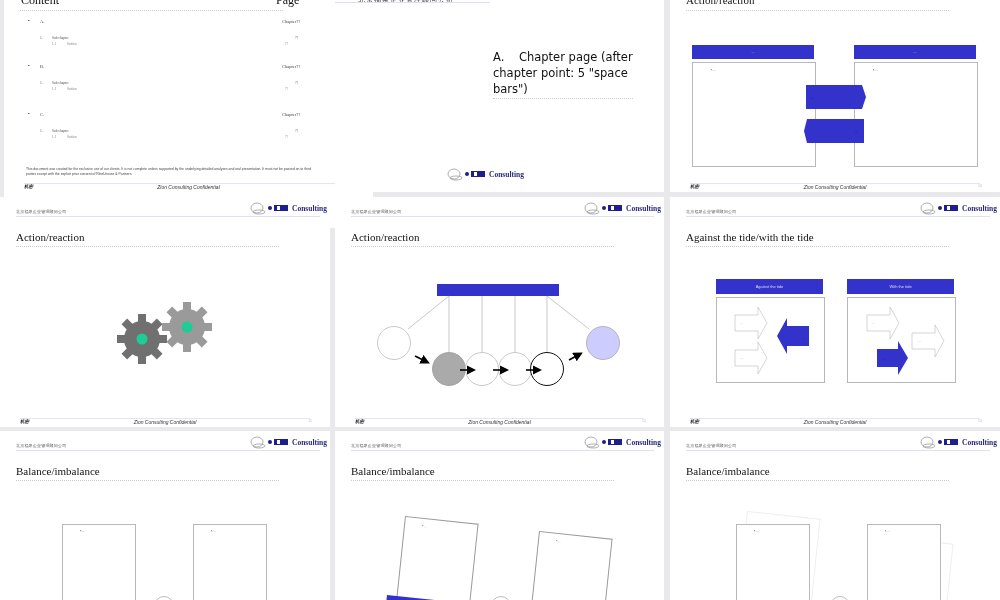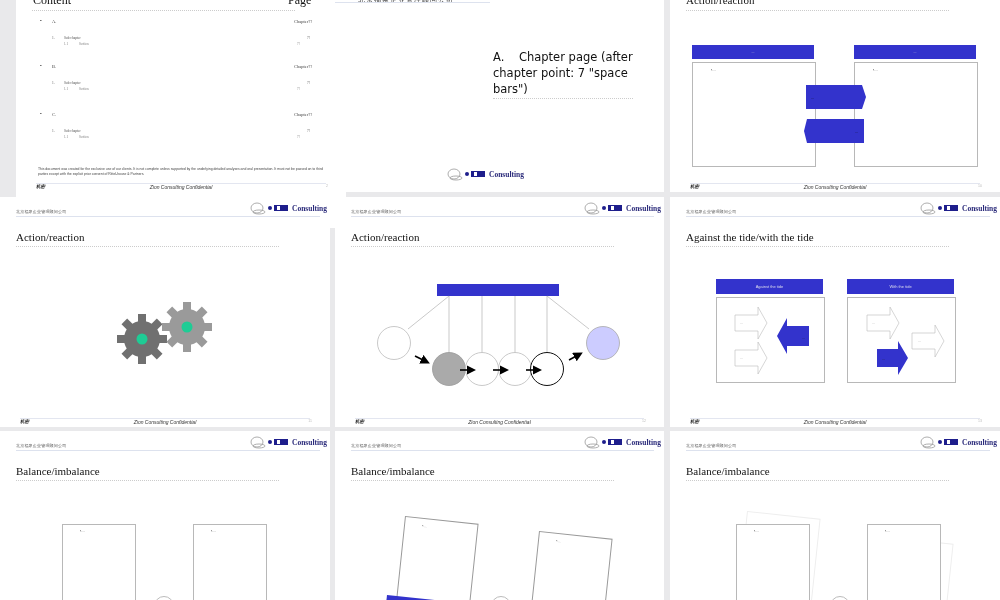--- a/index.html
+++ b/index.html
@@ -19,21 +19,21 @@
   .foot-l{position:absolute;left:20px;font-family:"Liberation Sans",sans-serif;font-size:4.5px;font-weight:bold;font-style:italic;color:#222;}
   .foot-c{position:absolute;left:0;right:0;text-align:center;font-family:"Liberation Sans",sans-serif;font-size:5px;font-style:italic;color:#333;}
   .foot-n{position:absolute;right:18px;font-family:"Liberation Sans",sans-serif;font-size:3.5px;color:#bbb;}
   .blue{background:#3333cc;}
   .tiny{font-family:"Liberation Sans",sans-serif;font-size:3.5px;color:#666;}
   .box{position:absolute;border:1px solid #b8b8b8;background:#fff;}
 </style>
 </head>
 <body>
 
-<div class="slide" style="left:16px;top:0;width:330px;height:228px;">
+<div class="slide" style="left:4px;top:0;width:330px;height:228px;padding-left:39px;">
   <div style="position:absolute;left:17px;top:-7px;font-size:12px;color:#111;">Content</div>
   <div style="position:absolute;left:272px;top:-7px;font-size:12px;color:#111;">Page</div>
   <div class="title-line" style="top:10px;"></div>
 
   <div>
     <span style="position:absolute;left:24px;top:18px;font-size:5px;">•</span>
     <span style="position:absolute;left:36px;top:19px;font-size:4.5px;color:#444;">A.</span>
     <span style="position:absolute;left:278px;top:19px;font-size:4.5px;color:#444;">Chapter??</span>
     <span style="position:absolute;left:36px;top:36px;font-size:3.5px;color:#555;">1.</span>
     <span style="position:absolute;left:48px;top:36px;font-size:3.5px;color:#555;">Sub chapter</span>
@@ -70,21 +70,21 @@
   <div style="position:absolute;left:22px;top:167px;width:290px;font-family:'Liberation Sans',sans-serif;font-size:3.4px;line-height:4.5px;color:#444;">This document was created for the exclusive use of our clients. It is not complete unless supported by the underlying detailed analyses and oral presentation. It must not be passed on to third parties except with the explicit prior consent of Rittel-house &amp; Partners.</div>
   <div class="foot-line" style="top:183px;"></div>
   <div class="foot-l" style="top:184px;">机密</div>
   <div class="foot-c" style="top:184px;">Zion Consulting Confidential</div>
   <div class="foot-n" style="top:184px;">2</div>
 </div>
 
 <div class="slide" style="left:335px;top:0;width:329px;height:192px;">
   <div style="position:absolute;left:23px;top:-5px;font-family:'Liberation Sans',sans-serif;font-size:7px;color:#333;letter-spacing:1px;">北京福泉企业管理顾问公司</div>
   <div style="position:absolute;left:0;top:2px;width:155px;height:1px;background:#dde2ee;"></div>
-  <div style="position:absolute;left:158px;top:49px;width:150px;font-family:'DejaVu Sans',sans-serif;font-size:11.5px;line-height:16px;color:#111;white-space:pre-wrap;">A.    Chapter page (after chapter point: 7 "space bars")</div>
+  <div style="position:absolute;left:158px;top:49px;width:150px;font-family:'DejaVu Sans',sans-serif;font-size:11.5px;line-height:16px;color:#111;white-space:pre-wrap;">A.    Chapter page (after chapter point: 5 "space bars")</div>
   <div style="position:absolute;left:158px;top:98px;width:140px;border-top:1px dotted #ccc;"></div>
   <div class="logo" style="top:167px;left:112px;right:auto;">
     <span class="ring"><svg width="16" height="14" viewBox="0 0 16 14">
           <ellipse cx="7" cy="6" rx="6" ry="5" fill="none" stroke="#999" stroke-width="0.8"></ellipse>
           <ellipse cx="9" cy="10" rx="6" ry="2" fill="none" stroke="#999" stroke-width="0.8"></ellipse>
         </svg></span>
     <span class="dot"></span>
     <span class="blk"></span>
     <span class="txt">Consulting</span>
   </div>

